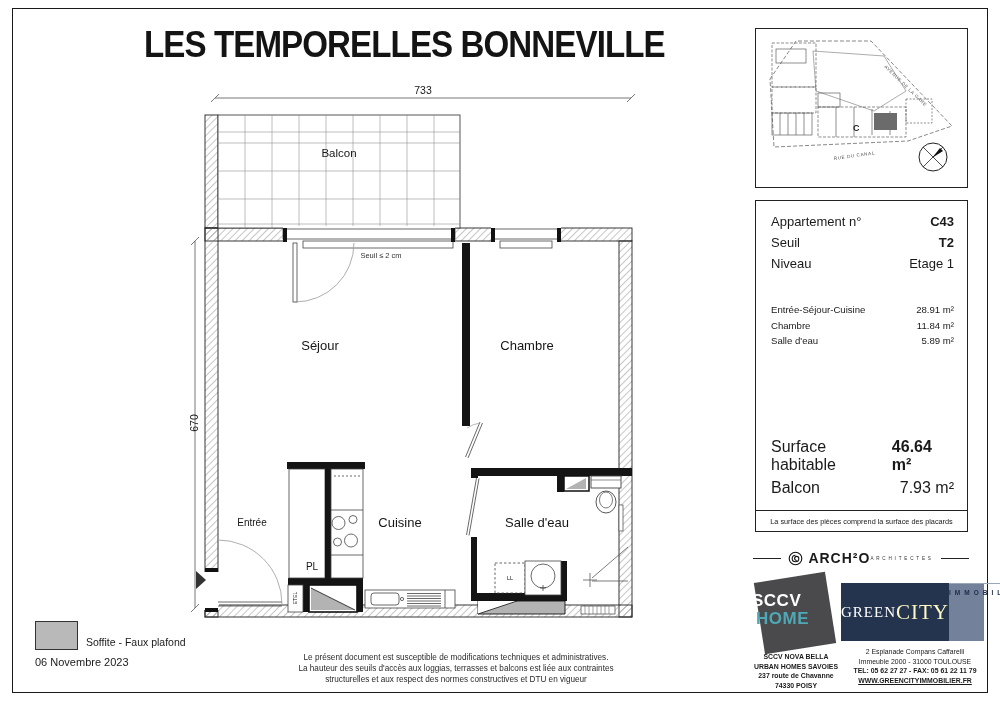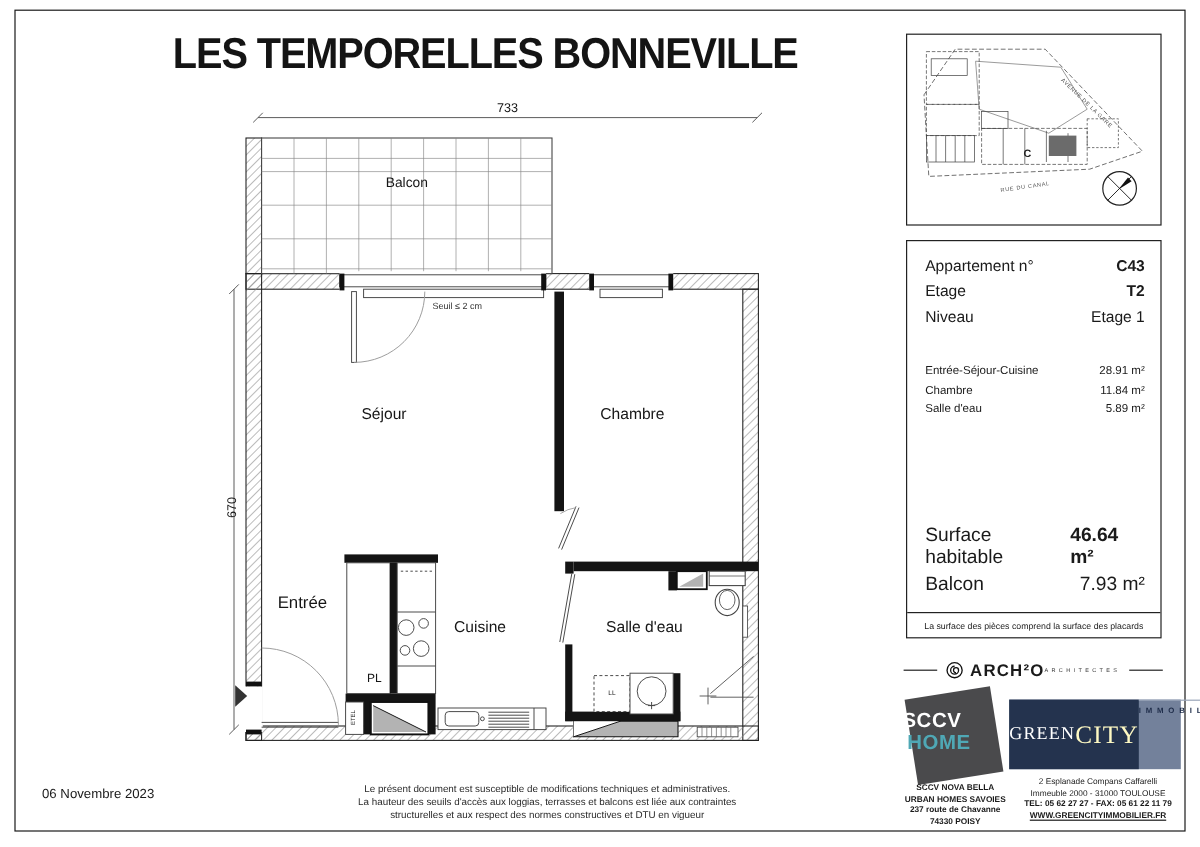--- a/index.html
+++ b/index.html
@@ -294,37 +294,37 @@
         <polygon points="293,516 332,516 293,529" fill="#fff"></polygon>
         <line x1="332" y1="516" x2="293" y2="529" stroke="#111" stroke-width="0.8"></line>
       </g>
     </svg>
 
     <div class="plbl" style="left:154px;top:68px;font-size:11.5px;">Balcon</div>
     <div class="plbl" style="left:135px;top:260px;font-size:13px;">Séjour</div>
     <div class="plbl" style="left:342px;top:260px;font-size:13px;">Chambre</div>
     <div class="plbl" style="left:215px;top:437px;font-size:13px;">Cuisine</div>
     <div class="plbl" style="left:352px;top:437px;font-size:13px;">Salle d'eau</div>
-    <div class="plbl" style="left:67px;top:417px;font-size:14px;text-align:right;">Entrée</div>
+    <div class="plbl" style="left:67px;top:437px;font-size:10px;text-align:right;">Entrée</div>
     <div class="plbl" style="left:127px;top:481px;font-size:10px;">PL</div>
     <div class="plbl rot" style="left:110px;top:513px;font-size:5px;">ETEL</div>
     <div class="plbl" style="left:325px;top:493px;font-size:5.5px;">LL</div>
     <div class="plbl" style="left:196px;top:170px;font-size:7.5px;color:#333;">Seuil ≤ 2 cm</div>
     <div class="plbl" style="left:238px;top:5px;font-size:10.5px;">733</div>
     <div class="plbl rot" style="left:9px;top:338px;font-size:10.5px;">670</div>
   </div>
 
   <div class="info-panel">
     <div class="ip-top">
       <div class="row">
           <span>Appartement n°</span>
           <span class="v">C43</span>
         </div>
       <div class="row">
-          <span>Etage</span>
+          <span>Seuil</span>
           <span class="v">T2</span>
         </div>
       <div class="row novalbold">
           <span>Niveau</span>
           <span class="v">Etage 1</span>
         </div>
     </div>
     <div class="ip-areas">
       <div class="row">
           <span>Entrée-Séjour-Cuisine</span>
@@ -396,14 +396,18 @@
     <div class="b">TEL: 05 62 27 27 - FAX: 05 61 22 11 79</div>
     <div class="u">WWW.GREENCITYIMMOBILIER.FR</div>
   </div>
 
   <div class="disclaimer">
     <div>Le présent document est susceptible de modifications techniques et administratives.</div>
     <div>La hauteur des seuils d'accès aux loggias, terrasses et balcons est liée aux contraintes</div>
     <div>structurelles et aux respect des normes constructives et DTU en vigueur</div>
   </div>
 
+  <div class="legend">
+    <span class="sw"></span>
+    <span class="lt">Soffite - Faux plafond</span>
+  </div>
   <div class="date">06 Novembre 2023</div>
 </div>
 
 </body></html>

